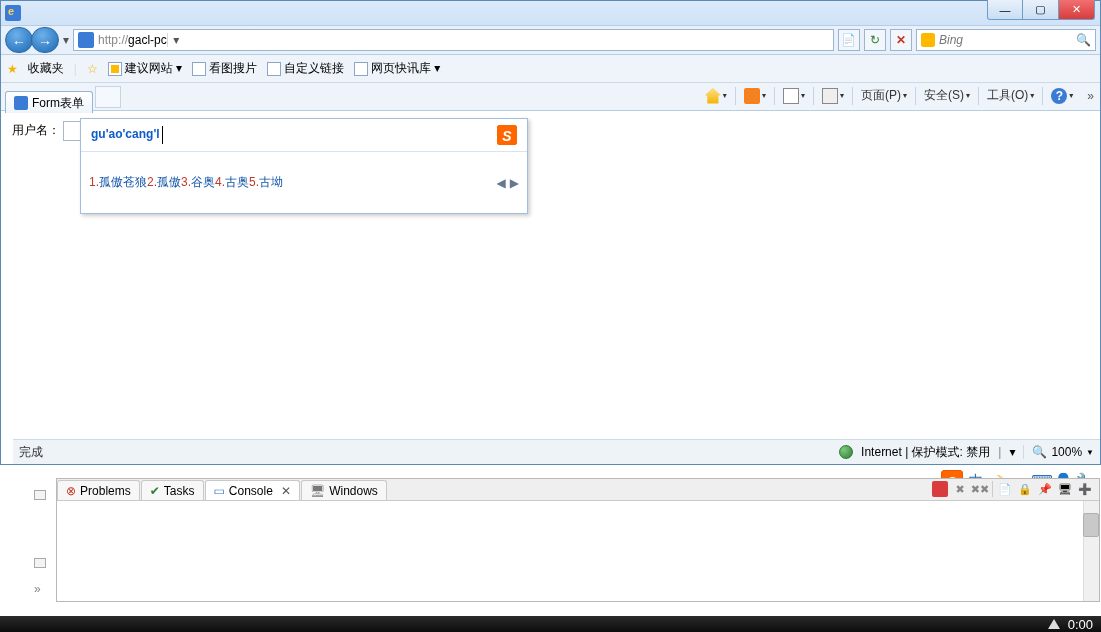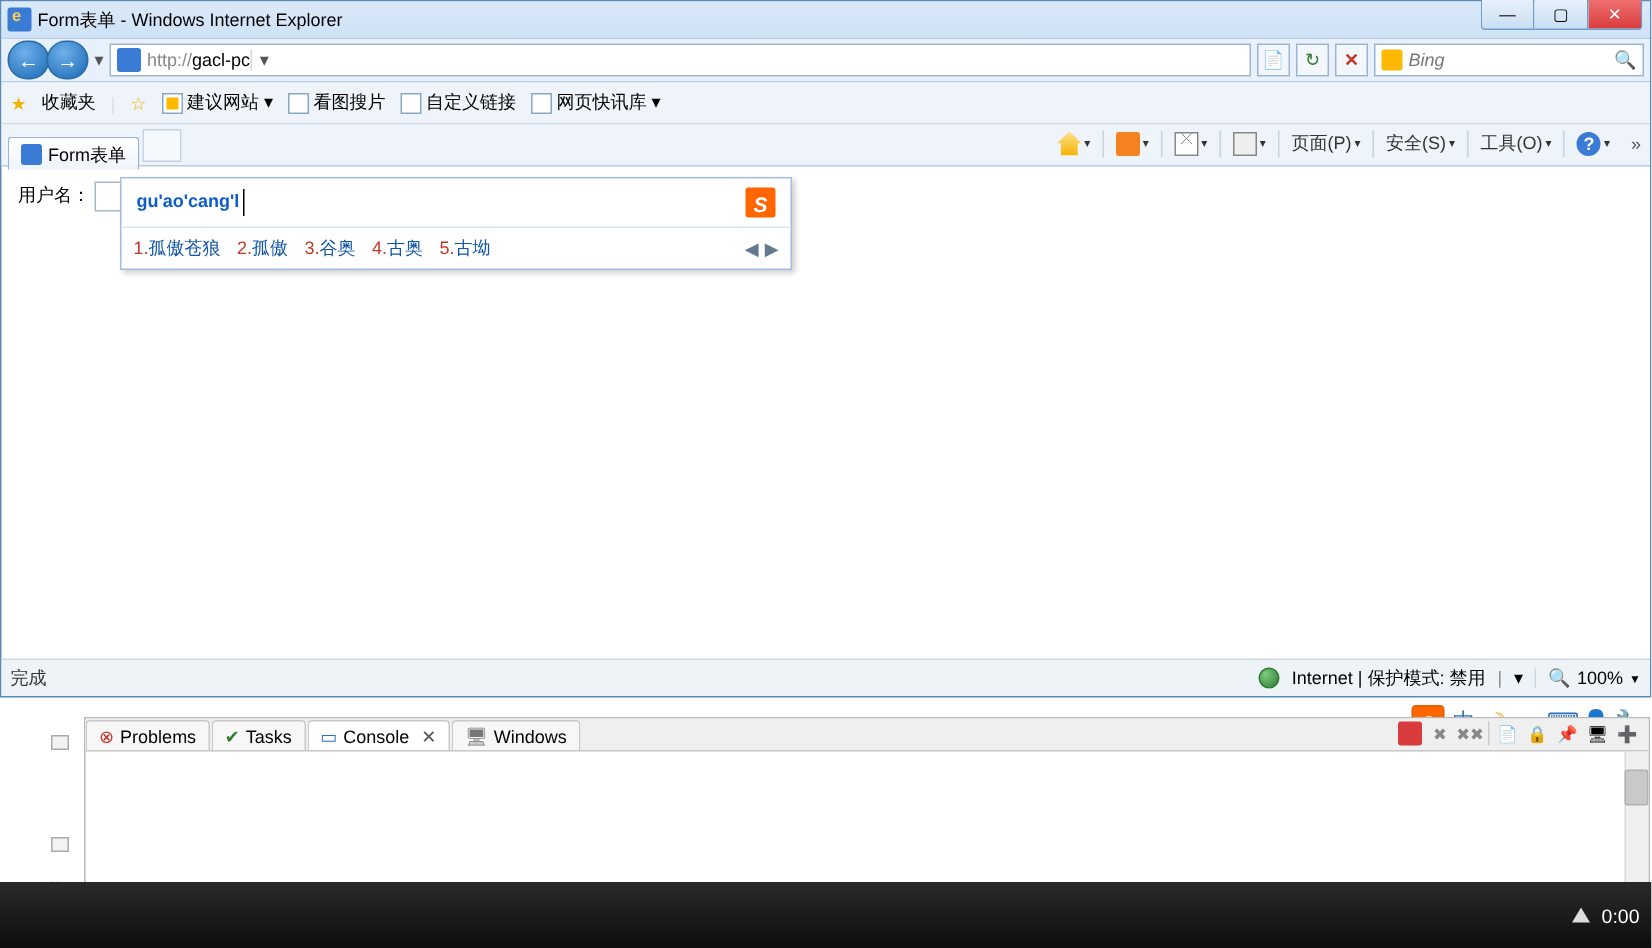--- a/index.html
+++ b/index.html
@@ -61,26 +61,26 @@
 .content { position:absolute; top:112px; left:1px; right:1px; bottom:24px; background:#fff; padding:8px 10px; }
 .label { color:#000; }
 .inputish { display:inline-block; width:148px; height:20px; border:1px solid #a6b8cc; vertical-align:middle; background:#fff; }
 .submitcut { display:inline-block; width:34px; height:14px; border:1px solid #999; border-bottom:none; vertical-align:top; overflow:hidden; font-size:10px; padding-left:4px; }
 
 
 .ime { position:absolute; top:5px; left:78px; width:448px; border:1px solid #a2bde0; background:#fff; box-shadow:2px 2px 4px rgba(0,0,0,.2); }
 .ime .row1 { padding:6px 10px; color:#0d5cc9; font-size:16px; font-weight:bold; display:flex; justify-content:space-between; align-items:center; }
 .ime .cursor { display:inline-block; width:1px; height:18px; background:#000; vertical-align:middle; margin-left:2px; }
 .ime .s-logo { width:20px; height:20px; background:#ff6600; color:#fff; border:1px solid #ff6600; border-radius:2px; text-align:center; line-height:20px; font-weight:bold; font-size:14px; font-style:italic; }
-.ime .row2 { border-top:1px solid #d7e3f0; padding:5px 8px; display:flex; align-items:center; gap:11px; font-size:14px; }
+.ime .row2 { border-top:1px solid #d7e3f0; padding:22px 8px; display:flex; align-items:center; font-size:14px; }
 .ime .cand .n { color:#c0392b; }
 .ime .cand .w { color:#1155aa; }
 .ime .tri { margin-left:auto; display:flex; gap:4px; color:#647890; font-size:10px; }
 
-.statusbar { position:absolute; bottom:0; left:0; right:0; height:22px; border-top:1px solid #cdd9e6; background:#eef3f8; display:flex; align-items:center; padding:12px 6px; }
+.statusbar { position:absolute; bottom:0; left:12px; right:0; height:22px; border-top:1px solid #cdd9e6; background:#eef3f8; display:flex; align-items:center; padding:12px 6px; }
 .statusbar .done { color:#333; }
 .statusbar .right { margin-left:auto; display:flex; align-items:center; gap:8px; }
 .globe { width:14px; height:14px; border-radius:50%; background:radial-gradient(circle at 30% 30%,#7fc97f,#2e7d32); border:1px solid #2e7d32; }
 .zoombox { border-left:1px solid #cdd9e6; padding-left:8px; display:flex; align-items:center; gap:4px; }
 
 
 .eclipse { position:absolute; top:478px; left:56px; width:1044px; height:124px; border:1px solid #b9b9b9; background:#fff; }
 .etabs { height:22px; background:#efefef; border-bottom:1px solid #c9c9c9; display:flex; align-items:flex-end; position:relative; }
 .etab { height:20px; border:1px solid #c9c9c9; border-bottom:none; background:#f7f7f7; display:flex; align-items:center; padding:0 8px; gap:4px; margin-right:1px; border-radius:3px 3px 0 0; }
 .etab.active { background:#fff; font-weight:normal; }
@@ -98,32 +98,31 @@
 .gtick.t1 { top:12px; }
 .gtick.t2 { top:80px; }
 .gtick.t3 { top:104px; border:none; background:none; color:#888; }
 
 
 .tray { position:absolute; right:0; top:468px; height:26px; display:flex; align-items:center; gap:4px; padding-right:6px; }
 .tray .s-logo2 { width:22px; height:22px; background:#ff6600; color:#fff; border-radius:3px; text-align:center; line-height:22px; font-weight:bold; font-size:14px; font-style:italic; border:1px solid #e85a00; }
 .tray .ico { width:18px; height:18px; display:flex; align-items:center; justify-content:center; color:#2b70b8; font-size:15px; }
 .tray .moon { color:#f0a020; }
 
-.taskbar { position:absolute; bottom:0; left:0; right:0; height:44px; background:linear-gradient(#2a2a2a,#0d0d0d); display:flex; align-items:center; justify-content:flex-end; padding:0 8px; color:#fff; }
+.taskbar { position:absolute; bottom:0; left:0; right:0; height:16px; background:linear-gradient(#2a2a2a,#0d0d0d); display:flex; align-items:center; justify-content:flex-end; padding:0 8px; color:#fff; }
 .taskbar .tri { width:0; height:0; border-left:6px solid transparent; border-right:6px solid transparent; border-bottom:10px solid #ddd; margin-right:8px; }
 .taskbar .time { font-size:13px; }
 </style>
 </head>
 <body>
 
 <div class="ie-window">
 
   <div class="titlebar">
     <span class="ie-ico"></span>
-    <span class="title">Form表单 - Windows Internet Explorer</span>
     <div class="winbtns">
       <div class="winbtn min">—</div>
       <div class="winbtn max">▢</div>
       <div class="winbtn close">✕</div>
     </div>
   </div>
 
   <div class="navrow">
     <div class="navbtns">
       <div class="navbtn">←</div>

